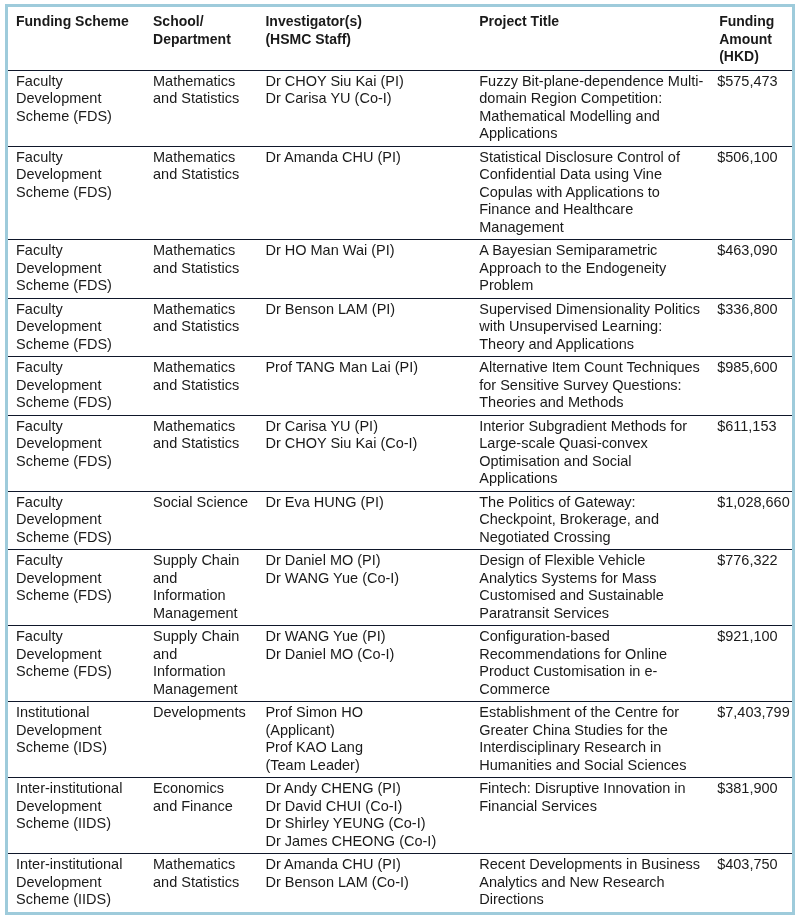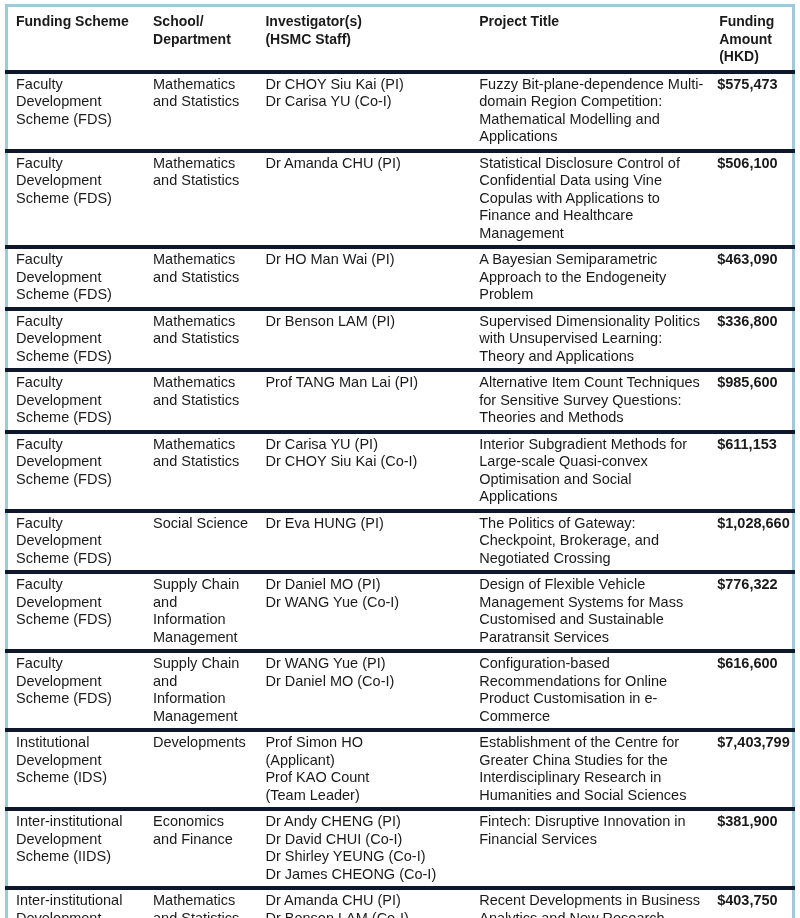--- a/index.html
+++ b/index.html
@@ -39,27 +39,26 @@
     white-space: pre-line;       
     overflow: hidden;
   }
   thead th {
     font-weight: bold;
     font-size: 14px;
     padding-top: 6px;
     padding-bottom: 4px;
   }
   tbody td {
-    border-top: 4px solid #0f172a;
+    border-top: 1px solid #0f172a;
   }
   td.amount {
     white-space: nowrap;
     padding-left: 6px;
     padding-right: 2px;
-    font-weight: bold;
   }
 </style>
 </head>
 <body>
 
 <div class="page">
   <table class="grants">
     <colgroup>
       <col class="c-scheme">
         <col class="c-school">
@@ -130,37 +129,37 @@
         <td>Social Science</td>
         <td>Dr Eva HUNG (PI)</td>
         <td>The Politics of Gateway: Checkpoint, Brokerage, and Negotiated Crossing</td>
         <td class="amount">$1,028,660</td>
       </tr>
       <tr>
         <td>Faculty Development Scheme (FDS)</td>
         <td>Supply Chain and Information Management</td>
         <td>Dr Daniel MO (PI)
 Dr WANG Yue (Co-I)</td>
-        <td>Design of Flexible Vehicle Management Systems for Mass Customised and Sustainable Paratransit Services</td>
+        <td>Design of Flexible Vehicle Analytics Systems for Mass Customised and Sustainable Paratransit Services</td>
         <td class="amount">$776,322</td>
       </tr>
       <tr>
         <td>Faculty Development Scheme (FDS)</td>
         <td>Supply Chain and Information Management</td>
         <td>Dr WANG Yue (PI)
 Dr Daniel MO (Co-I)</td>
         <td>Configuration-based Recommendations for Online Product Customisation in e-Commerce</td>
-        <td class="amount">$616,600</td>
+        <td class="amount">$921,100</td>
       </tr>
       <tr>
         <td>Institutional Development Scheme (IDS)</td>
         <td>Developments</td>
         <td>Prof Simon HO
 (Applicant)
-Prof KAO Count
+Prof KAO Lang
 (Team Leader)</td>
         <td>Establishment of the Centre for Greater China Studies for the Interdisciplinary Research in Humanities and Social Sciences</td>
         <td class="amount">$7,403,799</td>
       </tr>
       <tr>
         <td>Inter-institutional Development Scheme (IIDS)</td>
         <td>Economics and Finance</td>
         <td>Dr Andy CHENG (PI)
 Dr David CHUI (Co-I)
 Dr Shirley YEUNG (Co-I)

